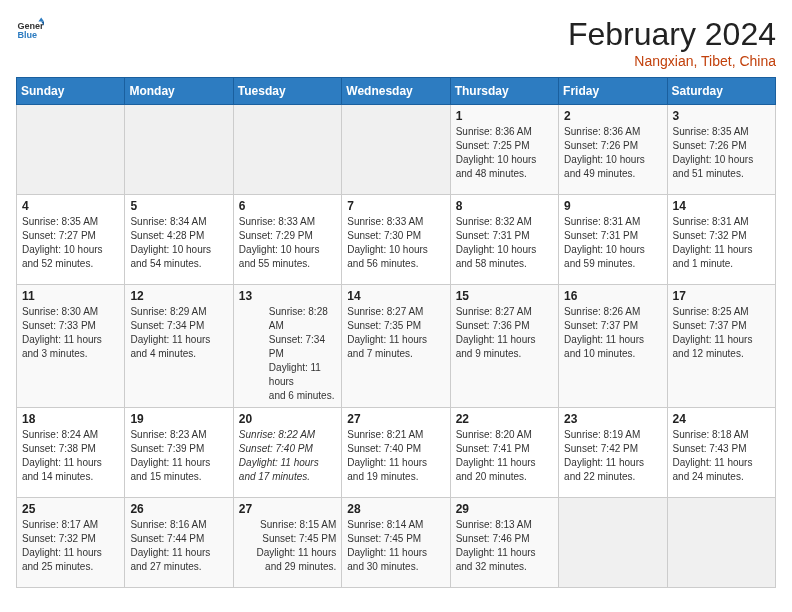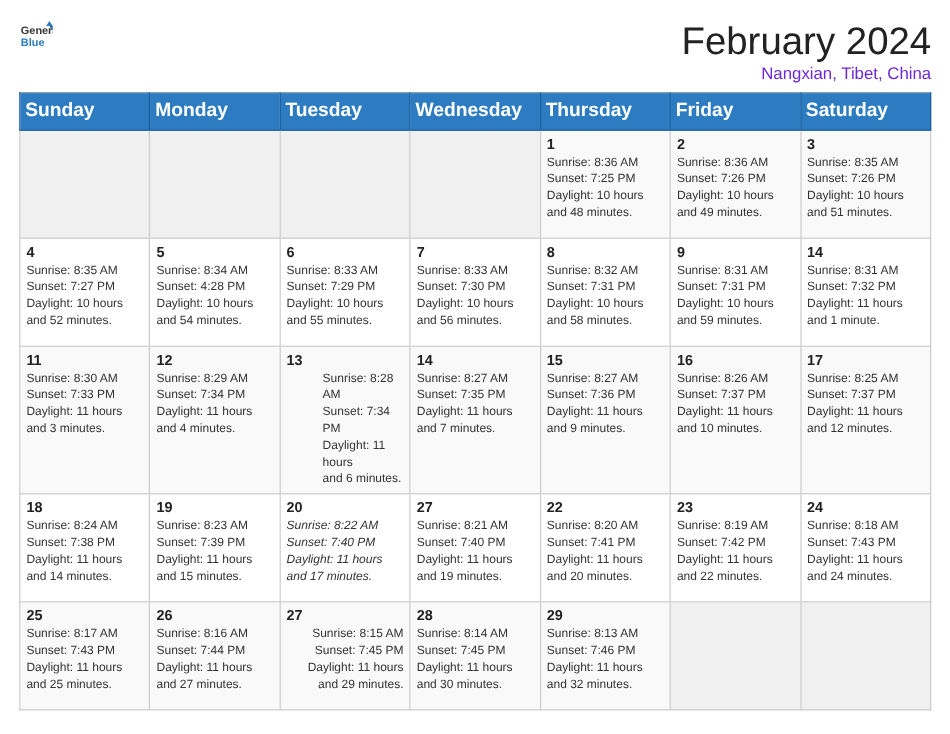--- a/index.html
+++ b/index.html
@@ -28,33 +28,33 @@
     .title-block {
       text-align: right;
     }
     .month-year {
       font-size: 32px;
       font-weight: normal;
       color: #222;
     }
     .location {
       font-size: 14px;
-      color: #6d28d9;
+      color: #c2410c;
     }
     table {
       width: 100%;
       border-collapse: collapse;
       table-layout: fixed;
     }
     thead tr {
       background-color: #2d7cc1;
     }
     thead th {
       color: #fff;
-      font-size: 16px;
+      font-size: 12px;
       font-weight: bold;
       padding: 6px 4px;
       text-align: left;
       border: 1px solid #1a5f9e;
     }
     tbody td {
       border: 1px solid #ccc;
       vertical-align: top;
       padding: 4px 5px;
       height: 90px;
@@ -288,21 +288,21 @@
           <div class="day-info" style="white-space: pre-line;">Sunrise: 8:18 AM
 Sunset: 7:43 PM
 Daylight: 11 hours
 and 24 minutes.</div>
         </td>
       </tr>
       <tr>
         <td>
           <div class="day-num">25</div>
           <div class="day-info" style="white-space: pre-line;">Sunrise: 8:17 AM
-Sunset: 7:43 PM
+Sunset: 7:32 PM
 Daylight: 11 hours
 and 25 minutes.</div>
         </td>
         <td>
           <div class="day-num">26</div>
           <div class="day-info" style="white-space: pre-line;">Sunrise: 8:16 AM
 Sunset: 7:44 PM
 Daylight: 11 hours
 and 27 minutes.</div>
         </td>

